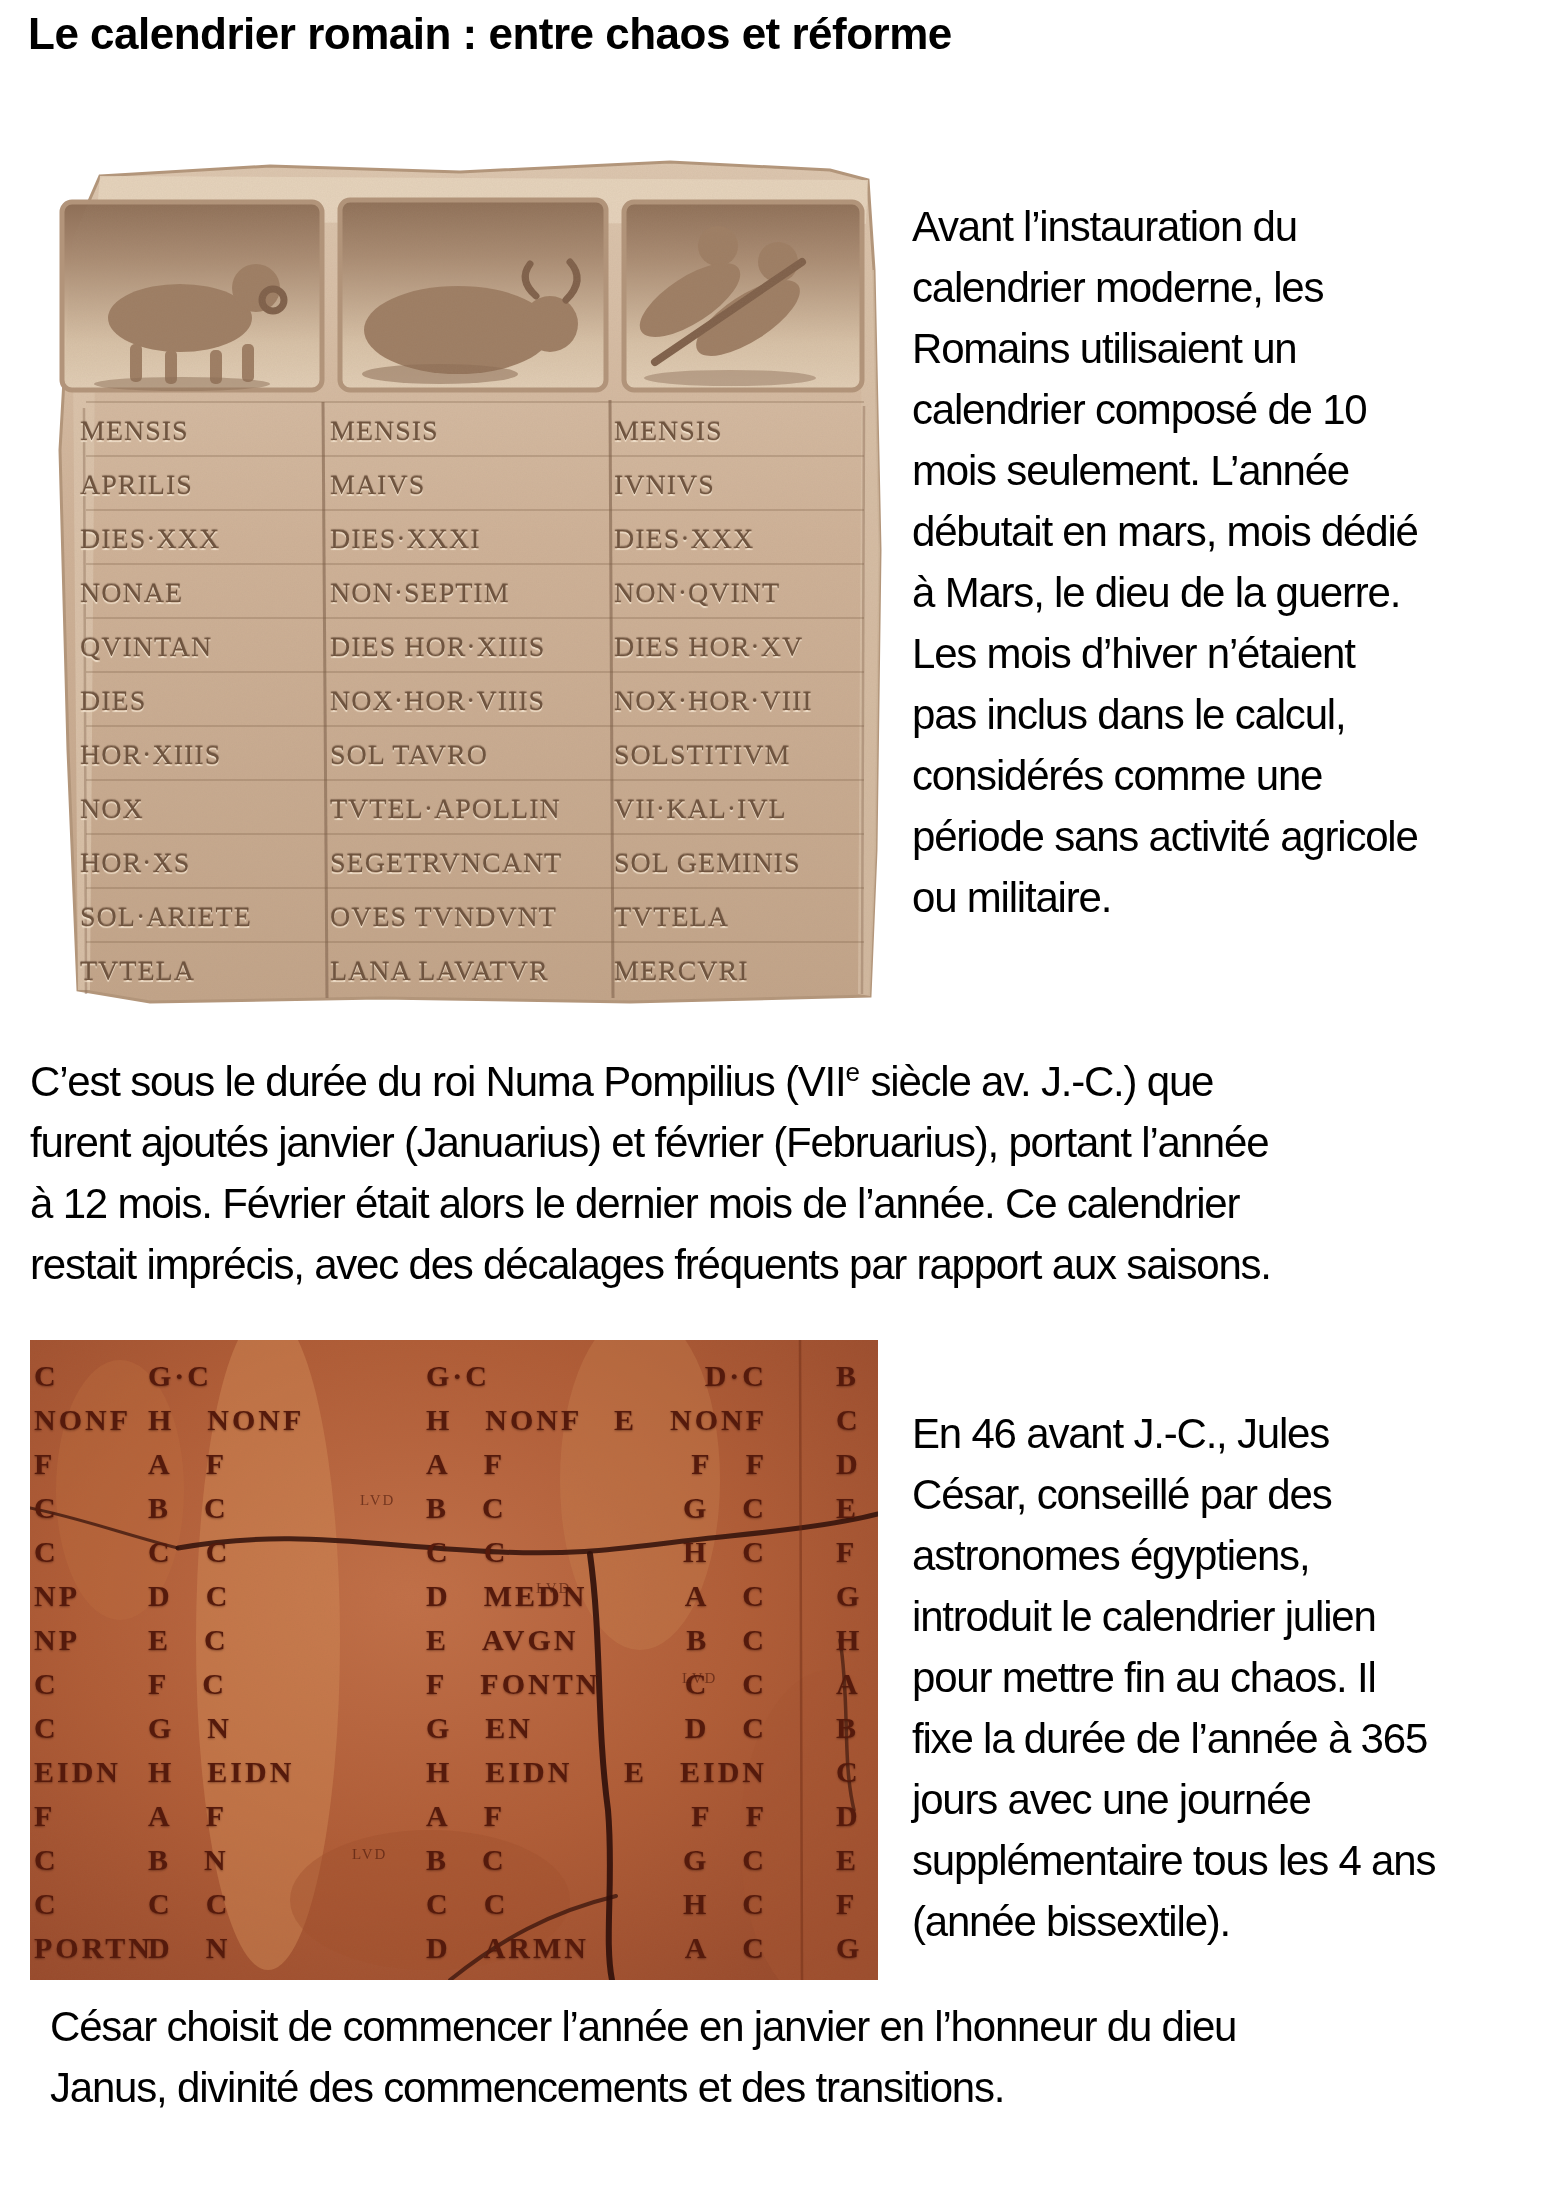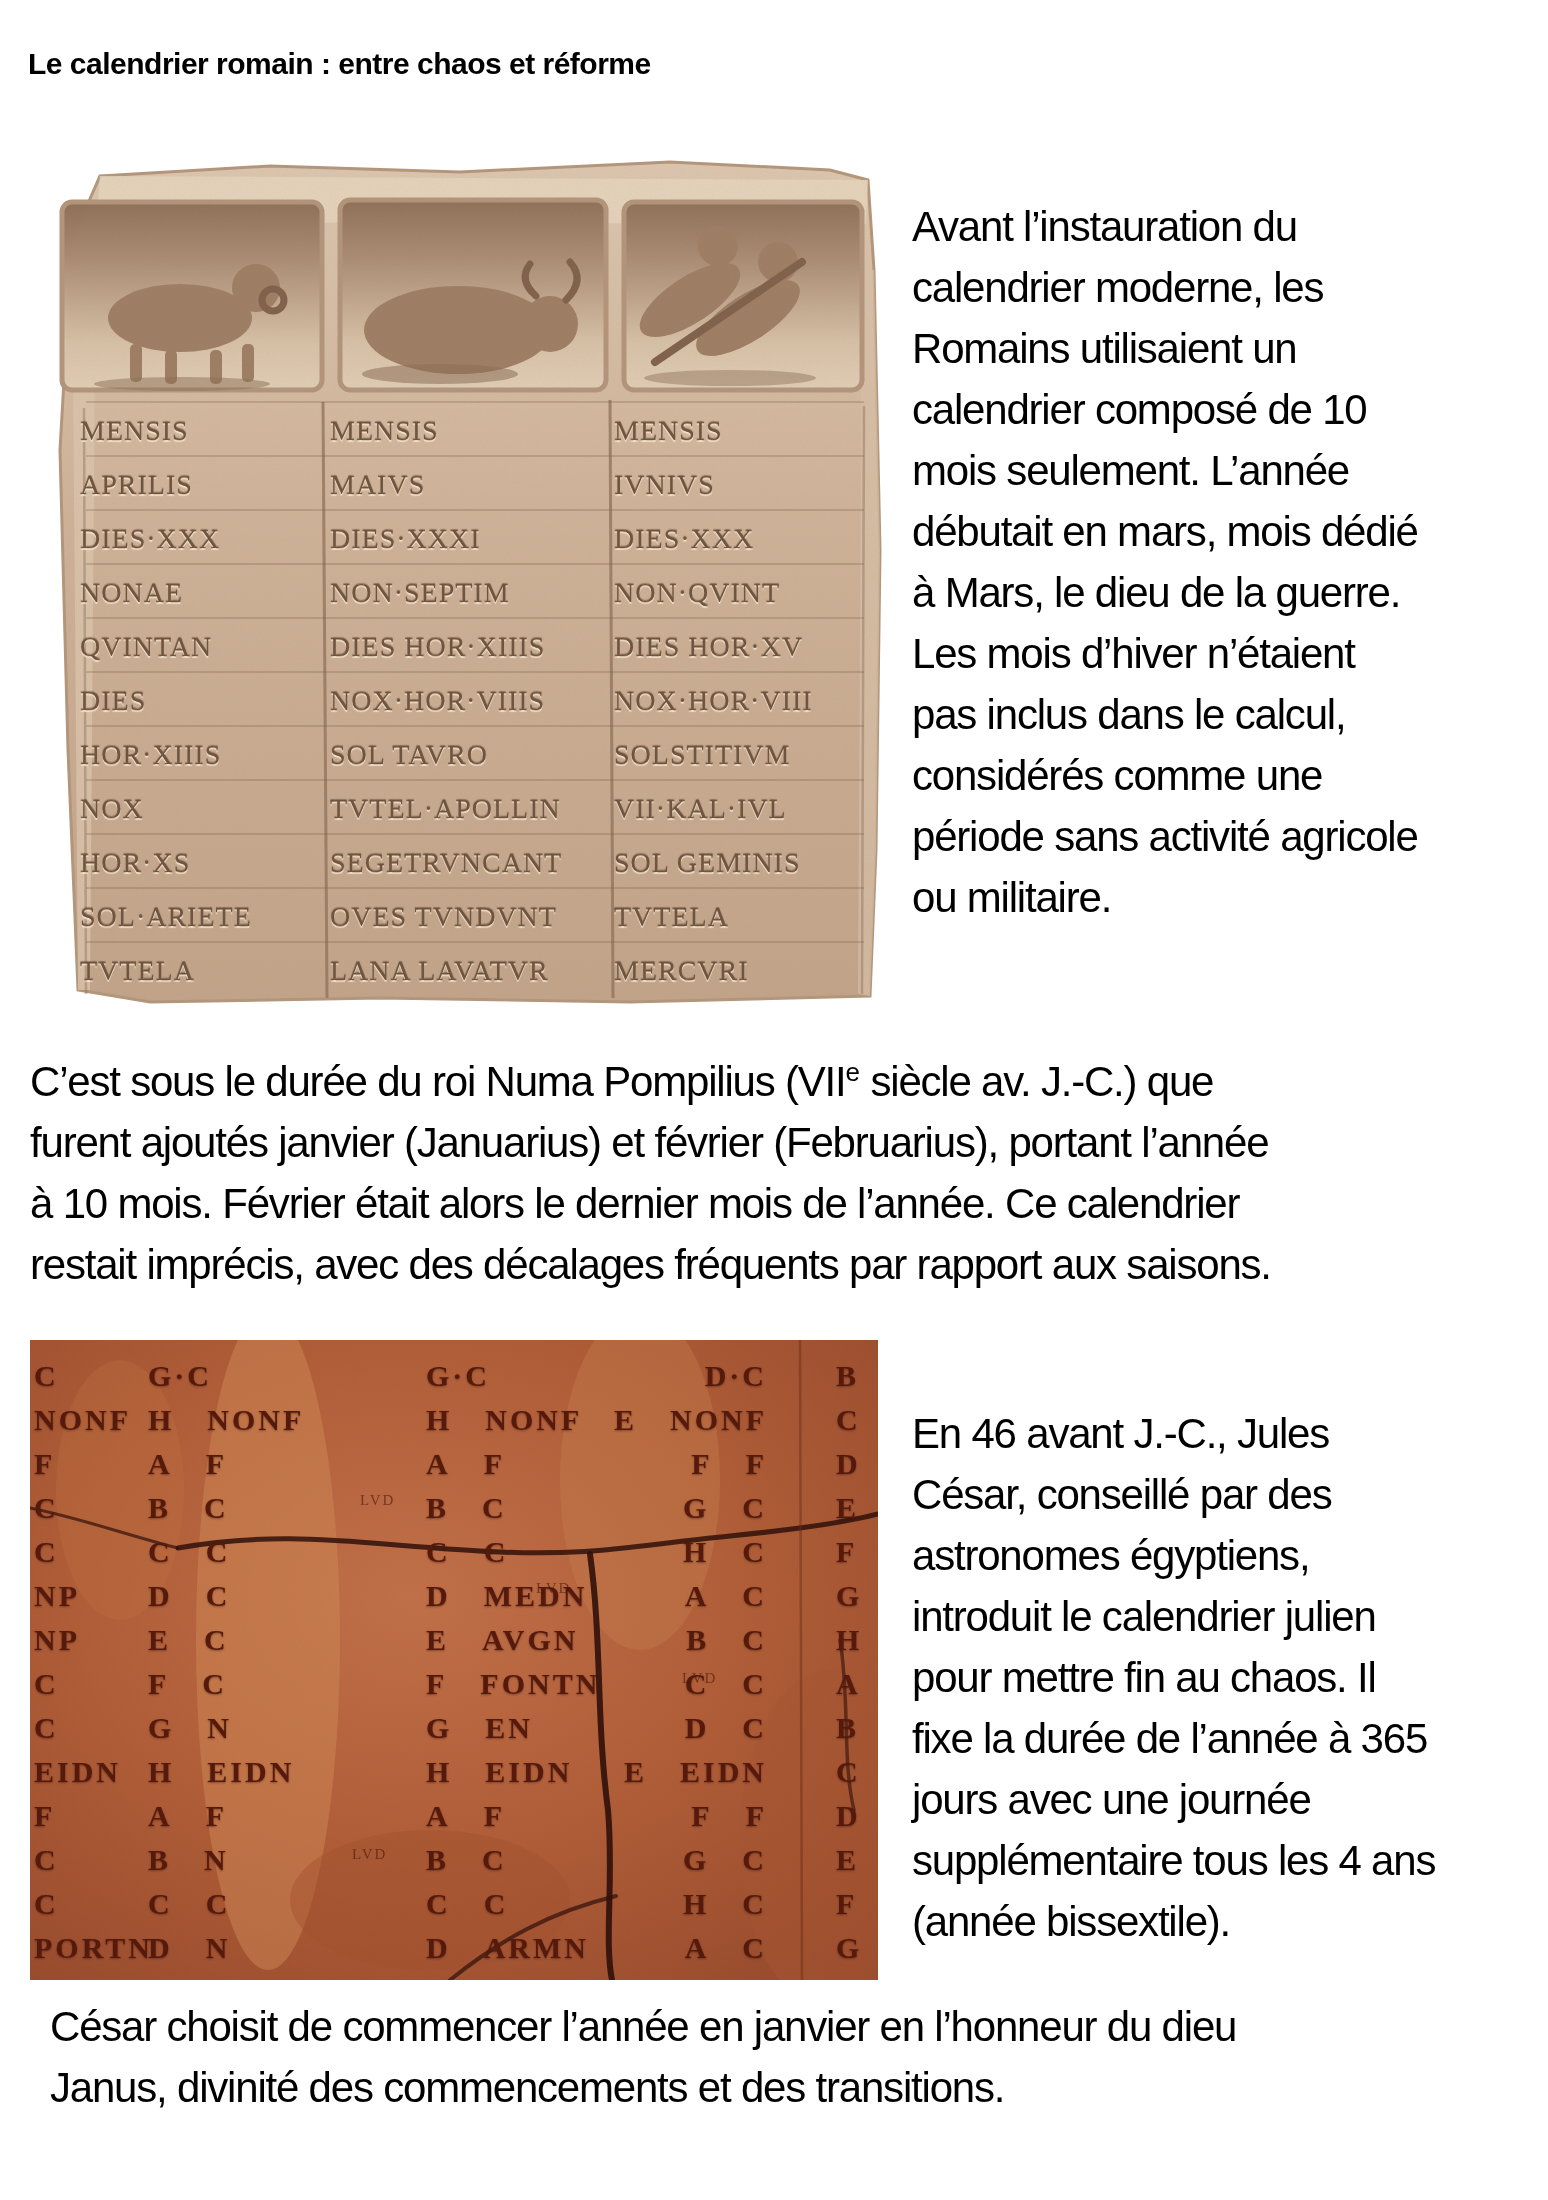--- a/index.html
+++ b/index.html
@@ -4,23 +4,22 @@
 <style>
   html,body{margin:0;padding:0;}
   body{
     width:1548px;height:2200px;position:relative;overflow:hidden;
     background:#ffffff;color:#000;
     font-family:"Liberation Sans",sans-serif;
   }
   
   .doc-title{
     position:absolute;left:28px;top:6px;
-    font-size:30px;line-height:56px;font-weight:bold;letter-spacing:-0.5px;
+    font-size:44px;line-height:56px;font-weight:bold;letter-spacing:-0.5px;
     white-space:pre;
-    margin-top:30px;
   }
   .body-text{
     font-size:42px;line-height:61px;letter-spacing:-1.2px;
     white-space:pre-line;
   }
   #side-text-1{position:absolute;left:912px;top:196px;width:645px;}
   #para-numa{position:absolute;left:30px;top:1042px;width:1516px;}
   #side-text-2{position:absolute;left:912px;top:1403px;width:645px;}
   #para-janus{position:absolute;left:30px;top:1996px;width:1516px;margin-left:20px;}
   .sup{font-size:26px;vertical-align:15px;letter-spacing:0;}
@@ -194,21 +193,21 @@
 débutait en mars, mois dédié
 à Mars, le dieu de la guerre.
 Les mois d’hiver n’étaient
 pas inclus dans le calcul,
 considérés comme une
 période sans activité agricole
 ou militaire.</div>
 
 <div id="para-numa" class="body-text"><span>C’est sous le durée du roi Numa Pompilius (VII</span><span class="sup">e</span><span> siècle av. J.-C.) que
 furent ajoutés janvier (Januarius) et février (Februarius), portant l’année
-à 10 mois. Février était alors le dernier mois de l’année. Ce calendrier
+à 12 mois. Février était alors le dernier mois de l’année. Ce calendrier
 restait imprécis, avec des décalages fréquents par rapport aux saisons.</span></div>
 
 <div id="figure-fasti">
   <svg width="848" height="640" viewBox="0 0 848 640">
     <defs>
       <radialGradient id="fastiBg" cx="45%" cy="40%" r="80%">
         <stop offset="0" stop-color="#c27048"></stop>
         <stop offset="0.5" stop-color="#b05c36"></stop>
         <stop offset="1" stop-color="#94472a"></stop>
       </radialGradient>

